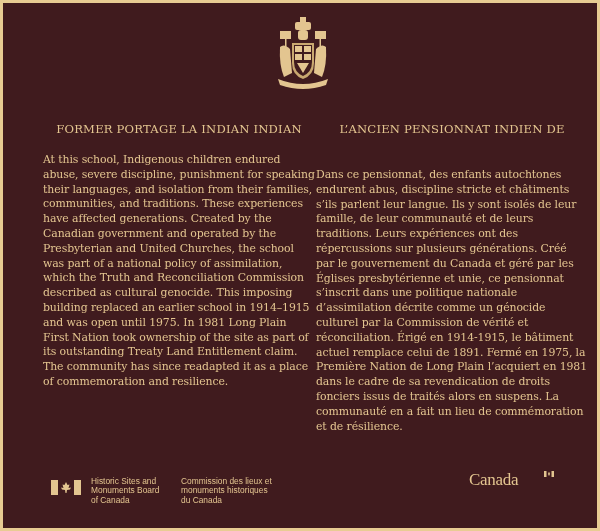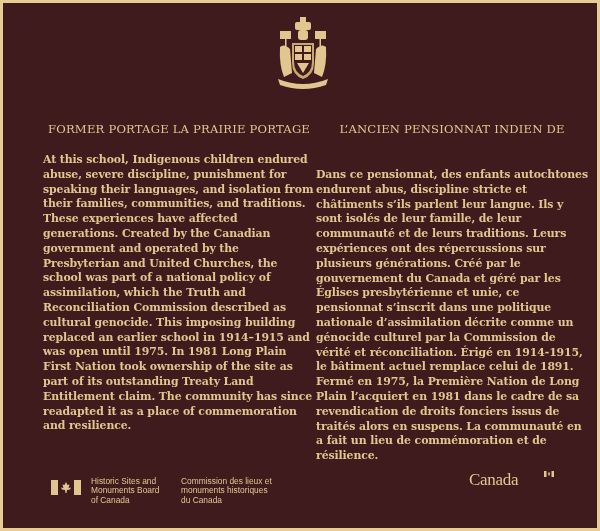--- a/index.html
+++ b/index.html
@@ -13,21 +13,20 @@
     .col { position: absolute; top: 118px; width: 272px; }
     .col.en { left: 40px; }
     .col.fr { left: 313px; }
     .title {
       text-align: center; font-size: 11.6px; line-height: 16px;
       letter-spacing: 0.2px; margin: 0; font-weight: normal; color: #e3c590;
     }
     .body {
       font-size: 10.9px; line-height: 14.8px; margin: 0; color: #e3c590;
       letter-spacing: -0.1px;
-      font-weight: bold;
     }
     .col.en .body { margin-top: 16px; }
     .col.fr .body { margin-top: 31px; }
     .footer-flag { position: absolute; left: 48px; top: 477px; width: 30px; height: 15px; }
     .hsmbc {
       position: absolute; top: 474px; font-family: "Liberation Sans", "DejaVu Sans", sans-serif;
       font-size: 8.4px; line-height: 9.4px; color: #e3c590;
     }
     .hsmbc.en { left: 88px; }
     .hsmbc.fr { left: 178px; }
@@ -66,21 +65,21 @@
       <rect x="19" y="39" width="7" height="6"></rect>
       <rect x="28" y="39" width="7" height="6"></rect>
       <path d="M21 48 H33 L27 58 Z"></path>
 
       <path d="M2 64 Q27 74 52 64 L50 70 Q27 78 4 70 Z"></path>
     </g>
   </svg>
 
   <div class="col en">
     <h2 class="title">
-      <span>FORMER PORTAGE LA PRAIRIE PORTAGE</span><br>
+      <span>FORMER PORTAGE LA INDIAN INDIAN</span><br>
     </h2>
     <p class="body">At this school, Indigenous children endured abuse, severe discipline, punishment for speaking their languages, and isolation from their families, communities, and traditions. These experiences have affected generations. Created by the Canadian government and operated by the Presbyterian and United Churches, the school was part of a national policy of assimilation, which the Truth and Reconciliation Commission described as cultural genocide. This imposing building replaced an earlier school in 1914–1915 and was open until 1975. In 1981 Long Plain First Nation took ownership of the site as part of its outstanding Treaty Land Entitlement claim. The community has since readapted it as a place of commemoration and resilience.</p>
   </div>
 
   <div class="col fr">
     <h2 class="title">
       <span>L’ANCIEN PENSIONNAT INDIEN DE</span><br>
     </h2>
     <p class="body">Dans ce pensionnat, des enfants autochtones endurent abus, discipline stricte et châtiments s’ils parlent leur langue. Ils y sont isolés de leur famille, de leur communauté et de leurs traditions. Leurs expériences ont des répercussions sur plusieurs générations. Créé par le gouvernement du Canada et géré par les Églises presbytérienne et unie, ce pensionnat s’inscrit dans une politique nationale d’assimilation décrite comme un génocide culturel par la Commission de vérité et réconciliation. Érigé en 1914-1915, le bâtiment actuel remplace celui de 1891. Fermé en 1975, la Première Nation de Long Plain l’acquiert en 1981 dans le cadre de sa revendication de droits fonciers issus de traités alors en suspens. La communauté en a fait un lieu de commémoration et de résilience.</p>
   </div>

